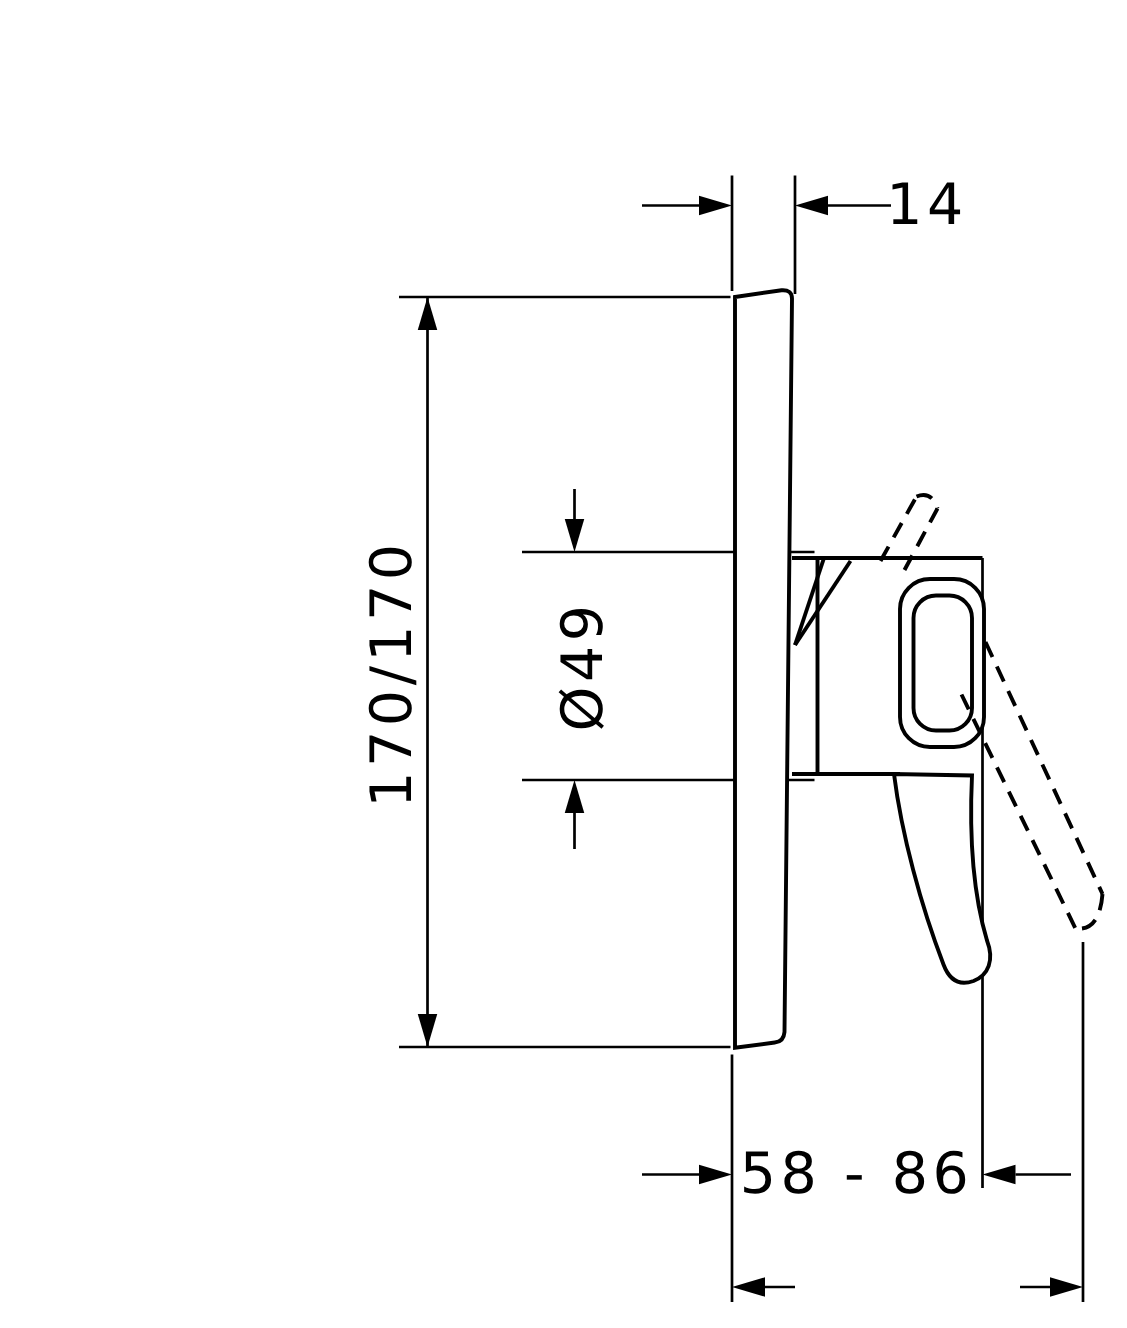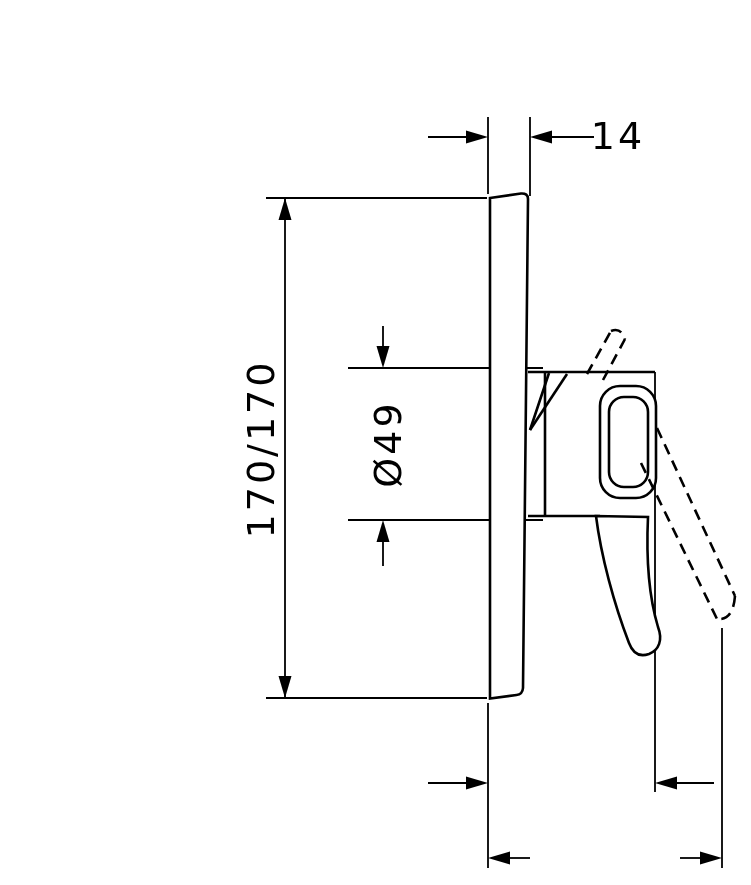--- a/index.html
+++ b/index.html
@@ -7,20 +7,21 @@
     padding: 0;
     background: #ffffff;
   }
   .canvas {
     position: relative;
     width: 751px;
     height: 885px;
     background: #ffffff;
     font-family: "DejaVu Sans", "Liberation Sans", sans-serif;
     overflow: hidden;
+    border-radius: 14px;
   }
   .canvas svg {
     position: absolute;
     left: 0;
     top: 0;
   }
   .label {
     position: absolute;
     transform: translate(-50%, -50%);
     font-size: 38px;
@@ -139,15 +140,16 @@
     </g>
 
   </svg>
 
   <div class="label" style="left:618px; top:136px;">14</div>
 
   <div class="label rot" style="left:261px; top:449px;">170/170</div>
 
   <div class="label rot" style="left:388px; top:444px;">Ø49</div>
 
+  <div class="label" style="left:571px; top:782px;">58 - 86</div>
 
 
 </div>
 
 </body></html>

